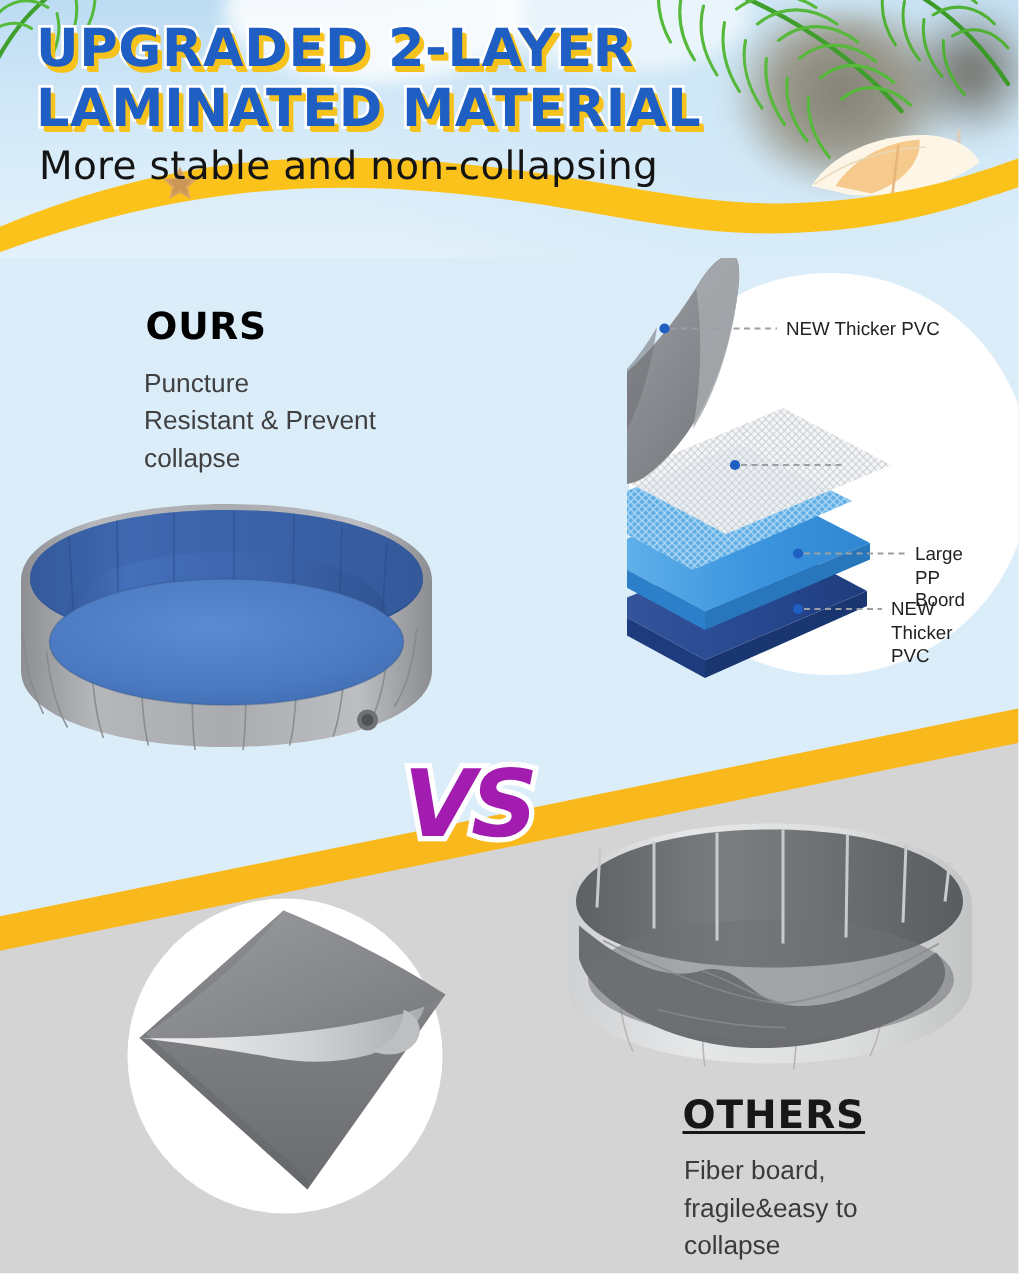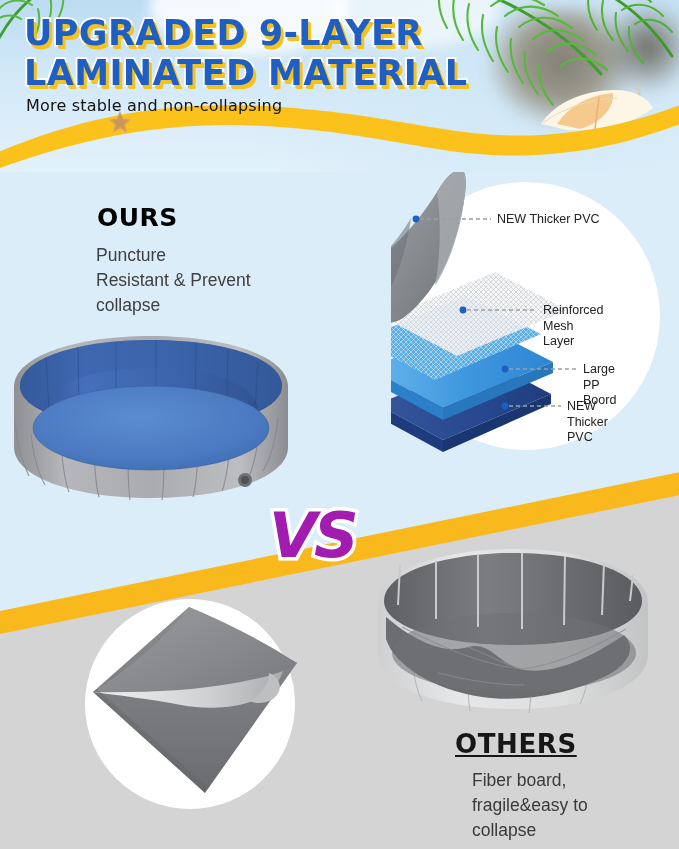--- a/index.html
+++ b/index.html
@@ -91,21 +91,21 @@
     paint-order: stroke fill;
     text-shadow:
        2px 3px 0 #f6c21c,
        3px 4px 0 #f6c21c;
     white-space: pre-line;
   }
   .subhead {
     position: absolute;
     left: 26px; top: 96px;
     font-family: "DejaVu Sans", sans-serif;
-    font-size: 16px;
+    font-size: 26px;
     color: #141414;
     letter-spacing: .2px;
   }
 
   
   .split-grey {
     position: absolute;
     left: 0; top: 0;
     width: 679px; height: 849px;
     background: #d4d4d4;
@@ -144,39 +144,39 @@
     left: 455px; top: 729px;
     font-family: "DejaVu Sans", sans-serif;
     font-weight: bold;
     font-size: 26px;
     letter-spacing: .6px;
     color: #171717;
     text-decoration: underline;
   }
   .others-desc {
     position: absolute;
-    left: 472px; top: 768px;
+    left: 456px; top: 768px;
     width: 200px;
     font-family: "Liberation Sans", sans-serif;
     font-size: 17.5px;
     line-height: 1.42;
     color: #3a3a3a;
     white-space: pre-line;
   }
 
   
   .pool-ours { position: absolute; left: 6px; top: 330px; width: 290px; height: 185px; }
 
   
   .pool-others { position: absolute; left: 372px; top: 543px; width: 282px; height: 190px; }
 
   
   .layer-circle {
     position: absolute;
-    left: 391px; top: 172px;
+    left: 418px; top: 172px;
     width: 238px; height: 289px;
   }
 
   
   .lbl {
     position: absolute;
     font-family: "Liberation Sans", sans-serif;
     font-size: 12.5px;
     line-height: 1.25;
     color: #222222;
@@ -279,21 +279,21 @@
     <svg class="wave" viewBox="0 0 700 76" preserveAspectRatio="none">
       <path d="M-10 62 C 90 18, 180 2, 300 12 C 420 22, 470 46, 560 38 C 630 32, 672 14, 706 2
                L 706 22 C 666 34, 628 52, 556 58 C 462 66, 414 42, 298 32 C 186 22, 96 38, -10 78 Z" fill="#fbc21b"></path>
     </svg>
 
     <svg class="starfish" viewBox="0 0 24 26">
       <path d="M12 1 L15.4 8.6 L23.4 9.4 L17.3 14.8 L19.2 22.8 L12 18.7 L4.8 22.8 L6.7 14.8 L0.6 9.4 L8.6 8.6 Z" fill="#d9a463"></path>
       <path d="M12 4 L14.2 9.6 L20 10.2 L15.6 14.2 L17 20 L12 17 L7 20 L8.4 14.2 L4 10.2 L9.8 9.6 Z" fill="#c08f4f" opacity=".6"></path>
     </svg>
 
-    <div class="headline">UPGRADED 9-LAYER
+    <div class="headline">UPGRADED 2-LAYER
 LAMINATED MATERIAL</div>
   </div>
 
   <div class="subhead">More stable and non-collapsing</div>
 
   <div class="split-grey"></div>
   <svg class="split-stripe" viewBox="0 0 700 170" preserveAspectRatio="none">
     <path d="M-10 168 L700 23 L700 0 L-10 145 Z" fill="#f9b91d"></path>
   </svg>
 
@@ -426,22 +426,20 @@
         <line x1="118" y1="197" x2="186" y2="197" stroke="#9aa0a6" stroke-width="1.3" stroke-dasharray="4 3"></line>
         <circle cx="114" cy="197" r="3.4" fill="#1f5fc4"></circle>
       </g>
       <g>
         <line x1="118" y1="234" x2="170" y2="234" stroke="#9aa0a6" stroke-width="1.3" stroke-dasharray="4 3"></line>
         <circle cx="114" cy="234" r="3.4" fill="#1f5fc4"></circle>
       </g>
     </svg>
 
     <div class="lbl" style="left:106px; top:40px;">NEW Thicker PVC</div>
-    <div class="lbl" style="left:152px; top:131px;">Reinforced Mesh
-Layer</div>
     <div class="lbl" style="left:192px; top:190px; text-align:left;">Large PP
 Boord</div>
     <div class="lbl" style="left:176px; top:227px;">NEW Thicker
 PVC</div>
   </div>
 
   <div class="vs">VS</div>
 
   <svg class="pool-others" viewBox="0 0 282 190">
     <defs>

